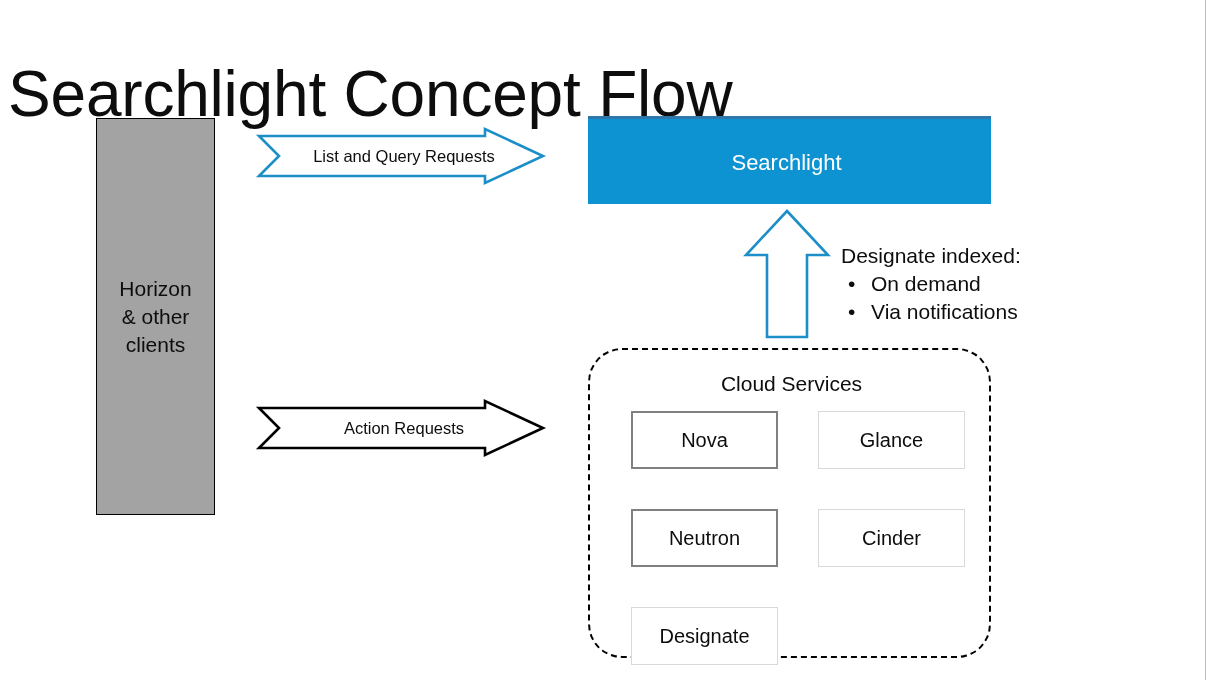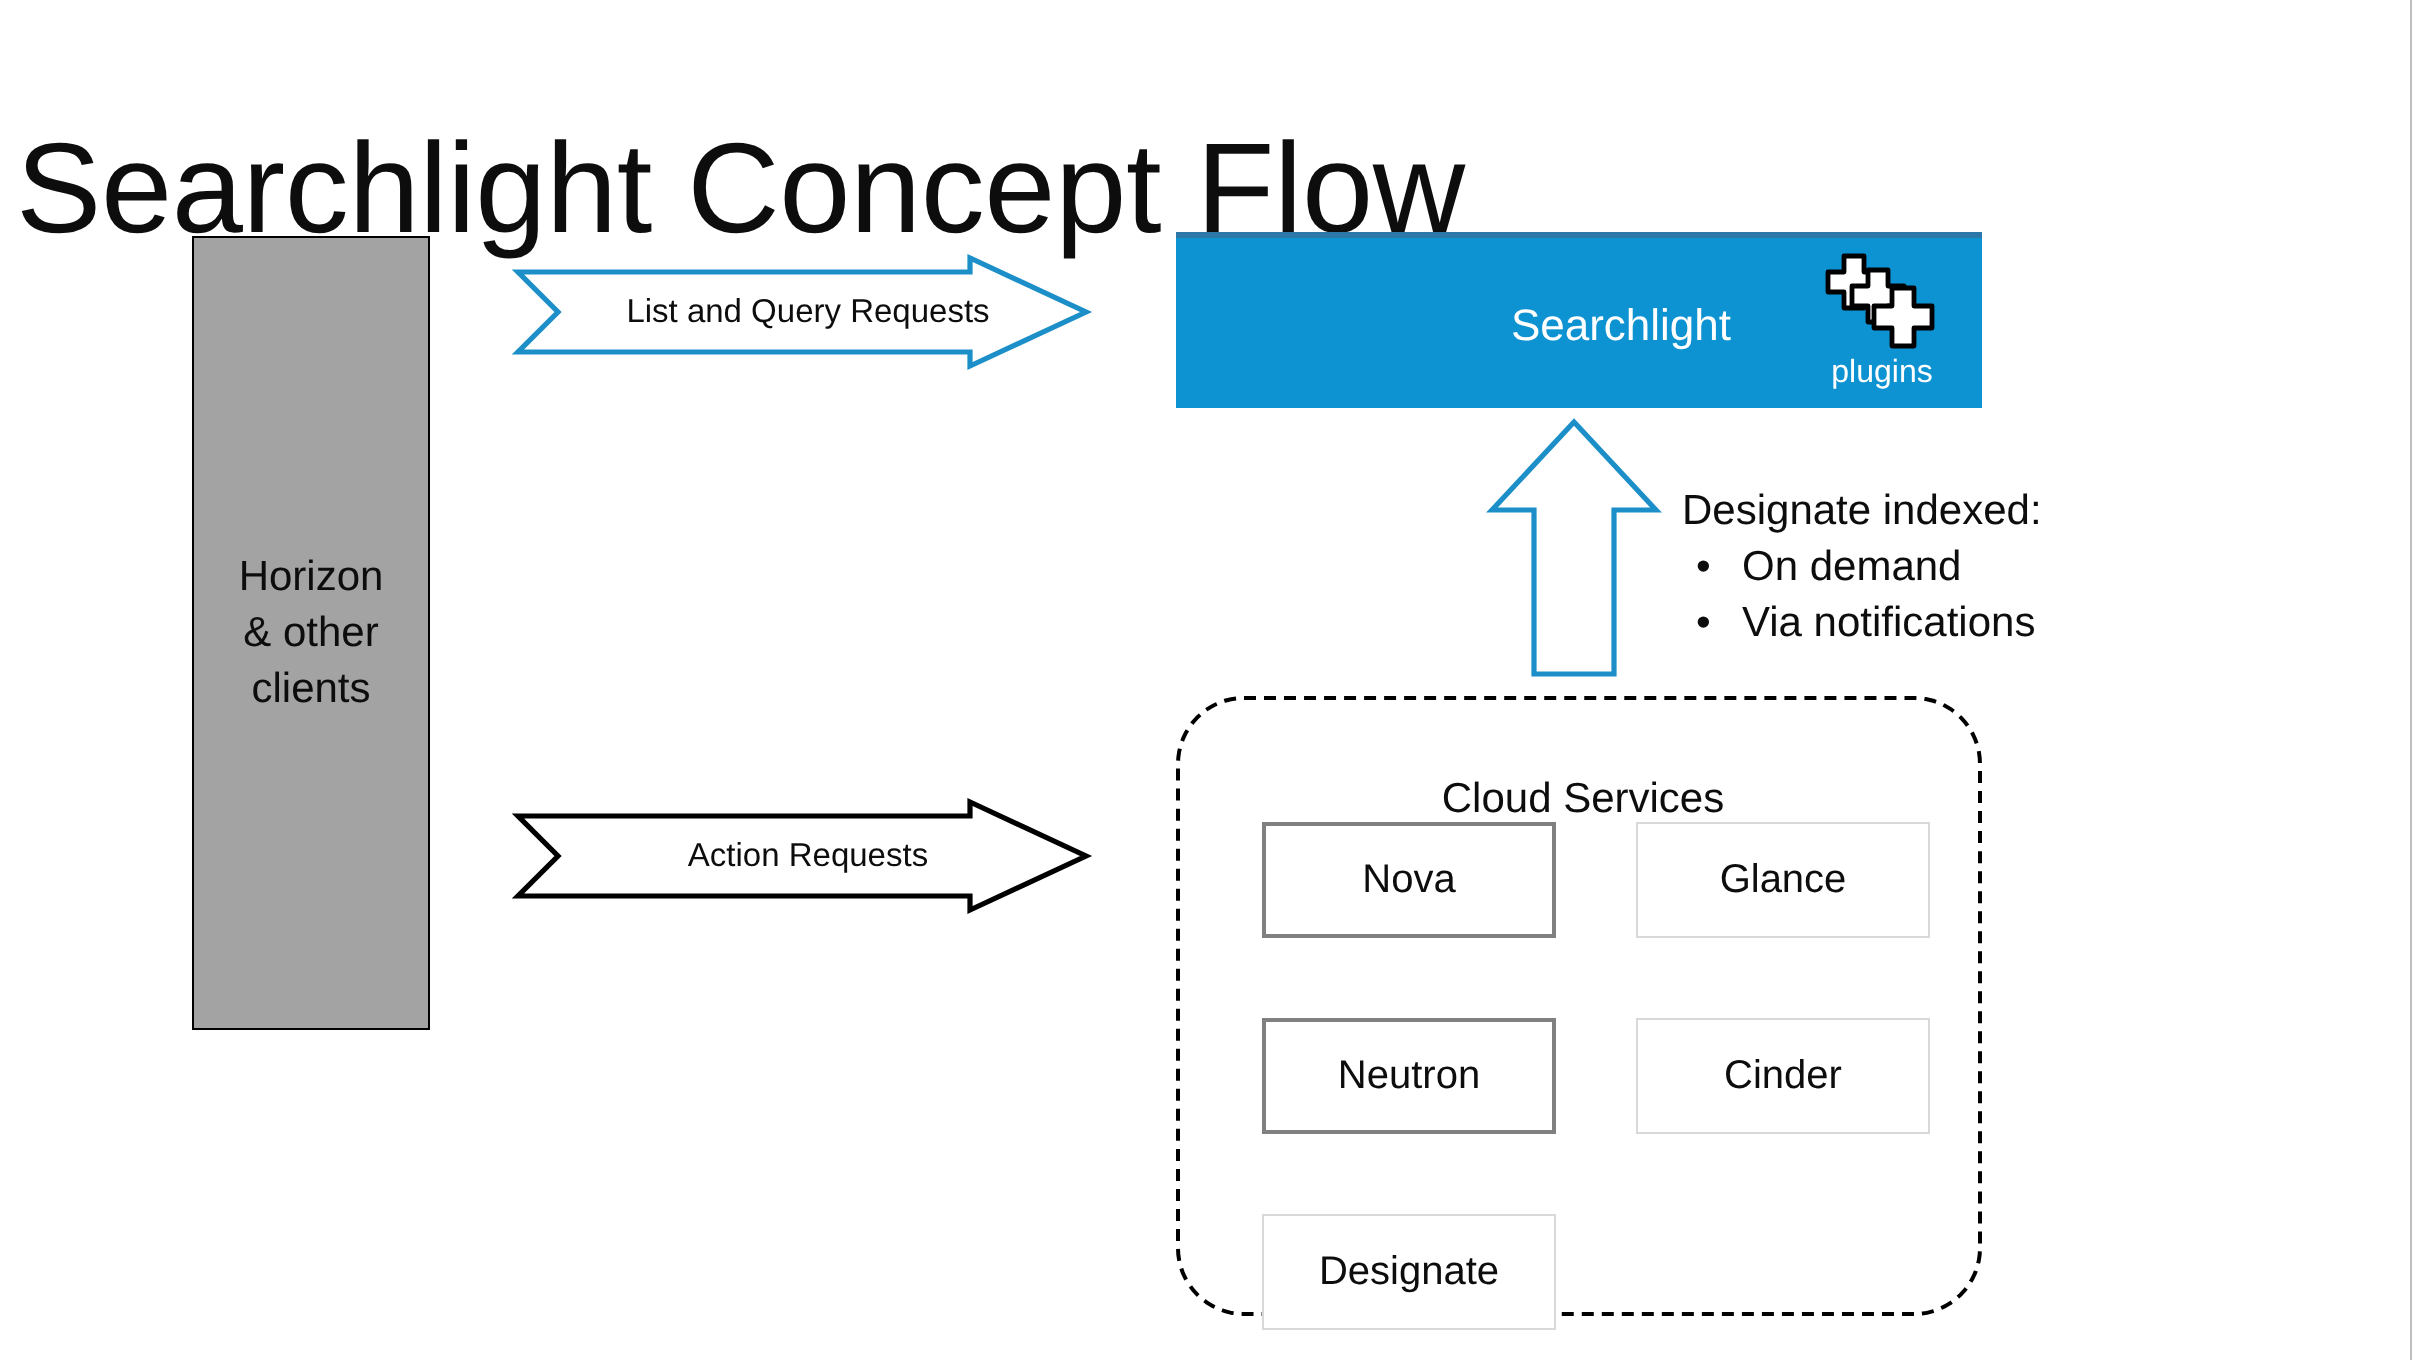--- a/index.html
+++ b/index.html
@@ -123,21 +123,20 @@
     top: 0;
     width: 403px;
     height: 88px;
     display: flex;
     align-items: center;
     justify-content: center;
     font-size: 22px;
     color: #ffffff;
     padding-right: 6px;
     box-sizing: border-box;
-    margin-left: 24px;
   }
   #plugins-badge {
     position: absolute;
     right: 10px;
     top: 6px;
     width: 80px;
     height: 78px;
     display: flex;
     flex-direction: column;
     align-items: center;
@@ -214,21 +213,20 @@
     background: transparent;
   }
   #cloud-title {
     position: absolute;
     left: 0;
     top: 22px;
     width: 403px;
     text-align: center;
     font-size: 21px;
     color: #0d0d0d;
-    margin-top: 16px;
   }
   #services-grid {
     position: absolute;
     left: 41px;
     top: 61px;
     width: 327px;
     display: grid;
     grid-template-columns: 147px 147px;
     grid-column-gap: 32px;
     grid-row-gap: 27px;
@@ -273,30 +271,20 @@
 
   <div id="arrow-action" class="flow-arrow">
     <svg viewBox="0 0 288 58" xmlns="http://www.w3.org/2000/svg">
       <path d="M2 9 L228 9 L228 2 L286 29 L228 56 L228 49 L2 49 L22 29 Z" fill="#ffffff" stroke="#000000" stroke-width="2.6" stroke-linejoin="miter"></path>
     </svg>
     <div class="arrow-label">Action Requests</div>
   </div>
 
   <div id="searchlight-bar">
     <div id="searchlight-title">Searchlight</div>
-    <div id="plugins-badge">
-      <svg id="plugins-icon" viewBox="0 0 62 52" xmlns="http://www.w3.org/2000/svg">
-        <g fill="#ffffff" stroke="#000000" stroke-width="2.4" stroke-linejoin="round">
-          <path d="M12 3 h10 v8 h8 v10 h-8 v8 h-10 v-8 h-8 v-10 h8 z"></path>
-          <path d="M24 10 h10 v8 h8 v10 h-8 v8 h-10 v-8 h-8 v-10 h8 z"></path>
-          <path d="M36 19 h11 v9 h9 v11 h-9 v9 h-11 v-9 h-9 v-11 h9 z"></path>
-        </g>
-      </svg>
-      <div id="plugins-label">plugins</div>
-    </div>
   </div>
 
   <div id="up-arrow">
     <svg viewBox="0 0 88 132" xmlns="http://www.w3.org/2000/svg">
       <path d="M44 3 L85 47 L64 47 L64 129 L24 129 L24 47 L3 47 Z" fill="#ffffff" stroke="#1c8fc8" stroke-width="2.6" stroke-linejoin="miter"></path>
     </svg>
   </div>
 
   <div id="resources">
     <div class="res-head">Designate indexed:</div>

